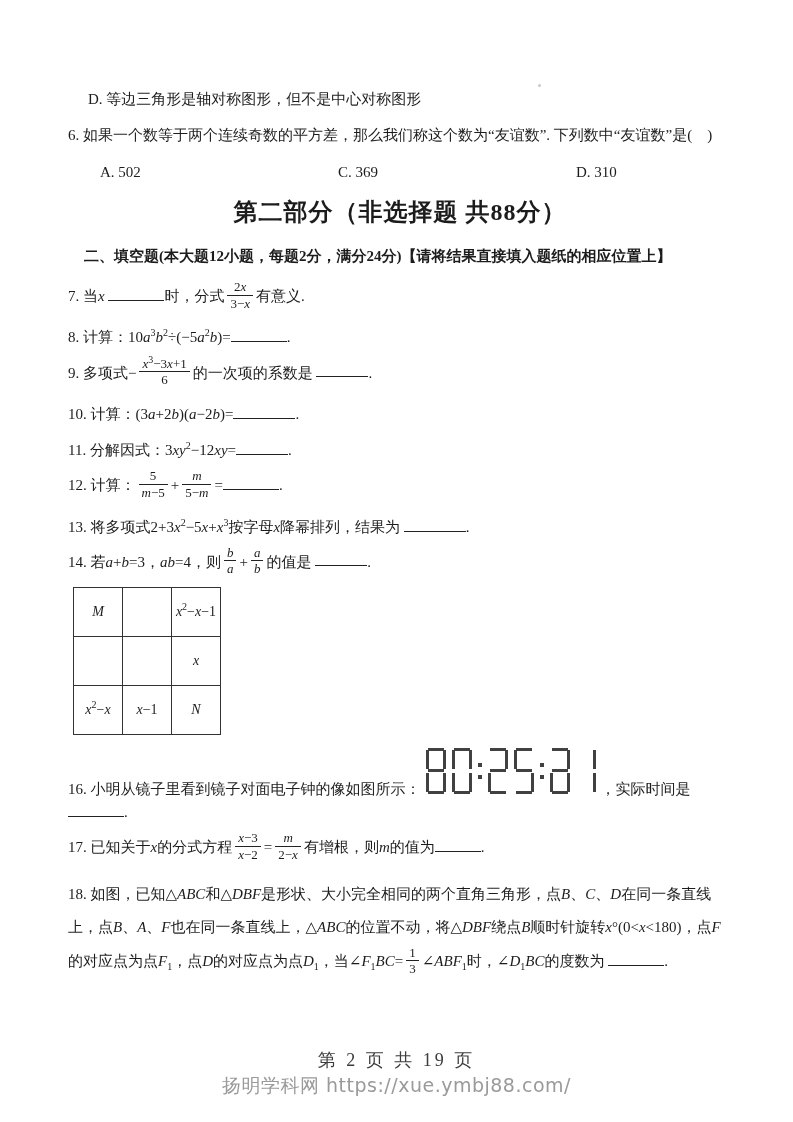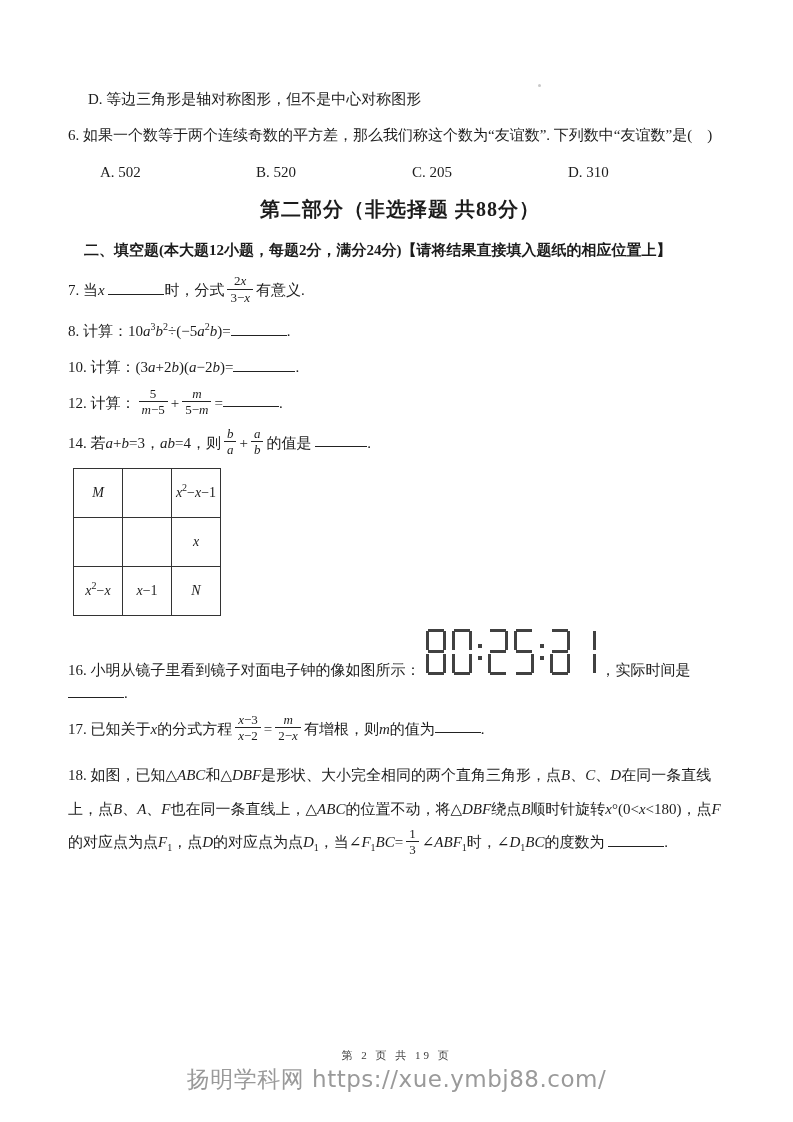--- a/index.html
+++ b/index.html
@@ -5,24 +5,24 @@
   html,body{margin:0;padding:0;background:#fff;}
   .page{position:relative;width:793px;height:1122px;background:#ffffff;overflow:hidden;
         font-family:"Liberation Serif","DejaVu Serif",serif;color:#1c1c1c;}
   .content{position:absolute;left:68px;top:88px;width:664px;font-size:15px;line-height:1.55;}
   .qline{margin:0;}
   i{font-style:italic;}
   sup{font-size:10px;line-height:0;}
   sub{font-size:10px;line-height:0;}
   .indent1{padding-left:20px;}
   
-  .optrow{display:flex;margin:13px 0 0 32px;}
+  .optrow{display:flex;margin:13px 0 0 32px;justify-content:space-between;}
   .optrow span{width:156px;}
   
-  .sec-title{font-weight:bold;font-size:20px;text-align:center;margin:10px 0 0 0;letter-spacing:1px;}
+  .sec-title{font-weight:bold;font-size:24px;text-align:center;margin:10px 0 0 0;letter-spacing:1px;}
   .fill-header{font-weight:bold;margin:14px 0 0 16px;}
   
   .q{margin-top:13px;}
   .q.tall{margin-top:8px;}
   .wrap2{line-height:2.25;}
   
   .frac{display:inline-block;vertical-align:middle;text-align:center;font-size:13px;line-height:1.2;margin:0 3px;transform:translateY(-2px);}
   .frac .fn{display:block;padding:0 3px;text-align:center;}
   .frac .fd{display:block;padding:0 3px;border-top:1px solid #222;}
   
@@ -39,51 +39,53 @@
   .sc{right:0;bottom:2px;width:3px;height:19px}
   .sd{left:2px;bottom:0;right:2px;height:3px}
   .se{left:0;bottom:2px;width:3px;height:19px}
   .sf{left:0;top:2px;width:3px;height:19px}
   .sg{left:2px;top:21px;right:2px;height:3px}
   .colon{position:relative;display:inline-block;width:8px;height:46px;margin:0 1px;}
   .cdot{position:absolute;left:2px;width:4px;height:4px;background:#414141;}
   .cdot.top{top:15px}.cdot.bot{bottom:15px}
   
   .footer{position:absolute;left:0;right:0;top:1048px;text-align:center;}
-  .footer .pageno{font-size:11px;color:#3d3d3d;letter-spacing:3px;}
-  .footer .site{font-family:"DejaVu Sans","Liberation Sans",sans-serif;font-size:23px;color:#9a9a9a;margin-top:1px;letter-spacing:0.5px;}
+  .footer .pageno{font-size:18px;color:#3d3d3d;letter-spacing:3px;}
+  .footer .site{font-family:"DejaVu Sans","Liberation Sans",sans-serif;font-size:19px;color:#9a9a9a;margin-top:1px;letter-spacing:0.5px;}
   .artifact-dot{position:absolute;left:538px;top:84px;width:3px;height:3px;border-radius:50%;background:#c9c9c9;}
 </style>
 </head>
 <body>
 
 <div class="page">
   <div class="artifact-dot"></div>
 
   <div class="content">
 
     <p class="qline indent1">D. 等边三角形是轴对称图形，但不是中心对称图形</p>
 
     <p class="qline q">6. 如果一个数等于两个连续奇数的平方差，那么我们称这个数为“友谊数”. 下列数中“友谊数”是(　)</p>
 
     <div class="optrow">
       <span>A. 502</span>
-      <span>B. 520</span>
-      <span>C. 205</span>
+      <span>C. 369</span>
       <span>D. 310</span>
     </div>
 
     <p class="sec-title">第二部分（非选择题 共88分）</p>
 
     <p class="fill-header">二、填空题(本大题12小题，每题2分，满分24分)【请将结果直接填入题纸的相应位置上】</p>
 
     <p class="qline q">7. 当<i>x</i> <span class="blank w56"></span>时，分式<span class="frac"><span class="fn">2<i>x</i></span><span class="fd">3−<i>x</i></span></span>有意义.</p>
     <p class="qline q">8. 计算：10<i>a</i><sup>3</sup><i>b</i><sup>2</sup>÷(−5<i>a</i><sup>2</sup><i>b</i>)=<span class="blank w56"></span>.</p>
+    <p class="qline q tall">9. 多项式−<span class="frac"><span class="fn"><i>x</i><sup>3</sup>−3<i>x</i>+1</span><span class="fd">6</span></span>的一次项的系数是 <span class="blank w52"></span>.</p>
     <p class="qline q">10. 计算：(3<i>a</i>+2<i>b</i>)(<i>a</i>−2<i>b</i>)=<span class="blank w62"></span>.</p>
+    <p class="qline q">11. 分解因式：3<i>xy</i><sup>2</sup>−12<i>xy</i>=<span class="blank w52"></span>.</p>
     <p class="qline q tall">12. 计算：<span class="frac"><span class="fn">5</span><span class="fd"><i>m</i>−5</span></span>+<span class="frac"><span class="fn"><i>m</i></span><span class="fd">5−<i>m</i></span></span>=<span class="blank w56"></span>.</p>
+    <p class="qline q">13. 将多项式2+3<i>x</i><sup>2</sup>−5<i>x</i>+<i>x</i><sup>3</sup>按字母<i>x</i>降幂排列，结果为 <span class="blank w62"></span>.</p>
     <p class="qline q tall">14. 若<i>a</i>+<i>b</i>=3，<i>ab</i>=4，则<span class="frac"><span class="fn"><i>b</i></span><span class="fd"><i>a</i></span></span>+<span class="frac"><span class="fn"><i>a</i></span><span class="fd"><i>b</i></span></span>的值是 <span class="blank w52"></span>.</p>
 
     <table class="grid-table">
       <tbody>
           <tr>
         <td><i>M</i></td>
         <td></td>
         <td><i>x</i><sup>2</sup>−<i>x</i>−1</td>
       </tr>
       <tr>

